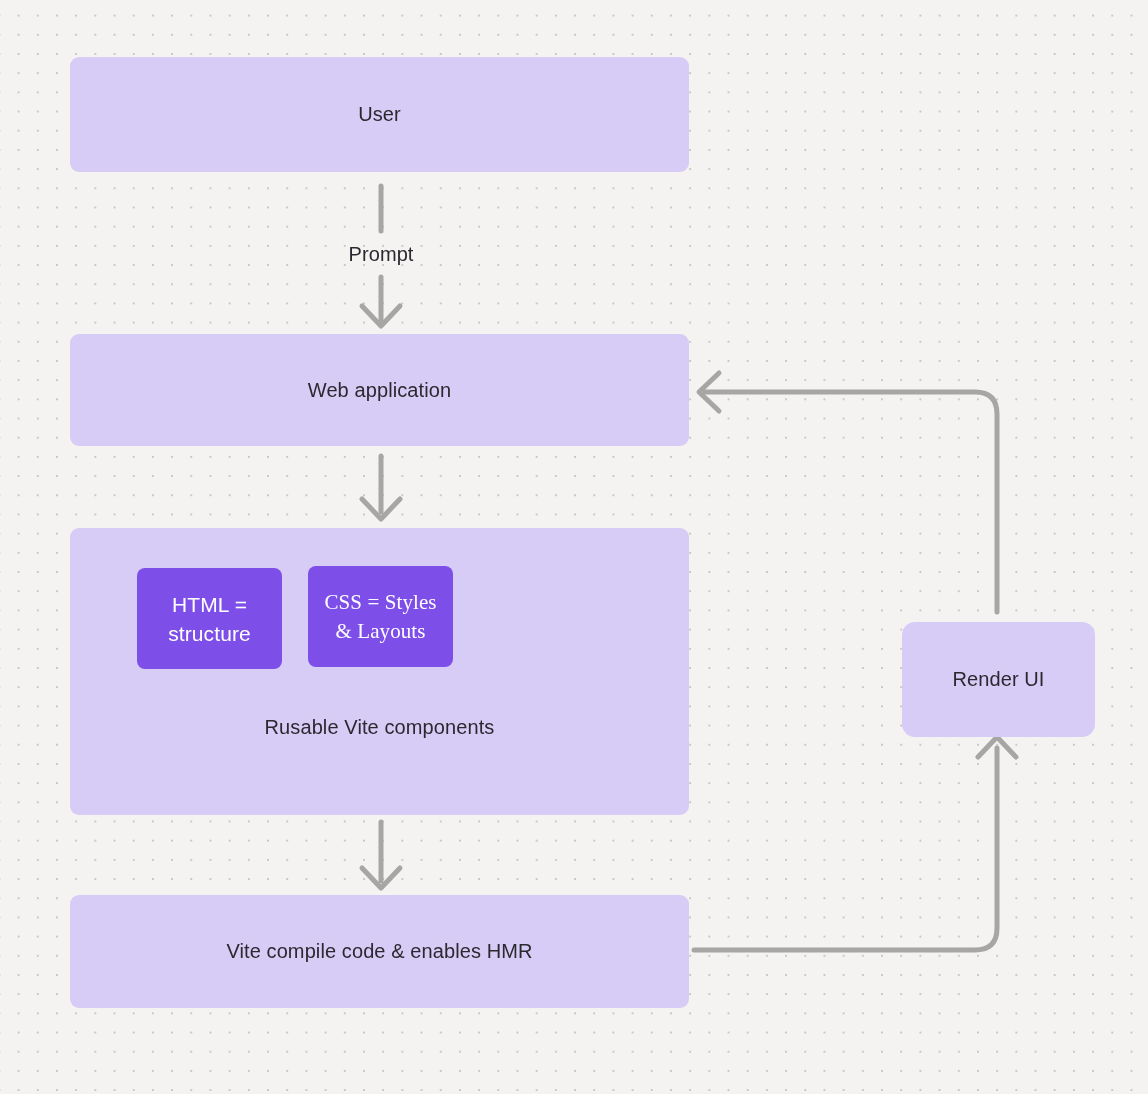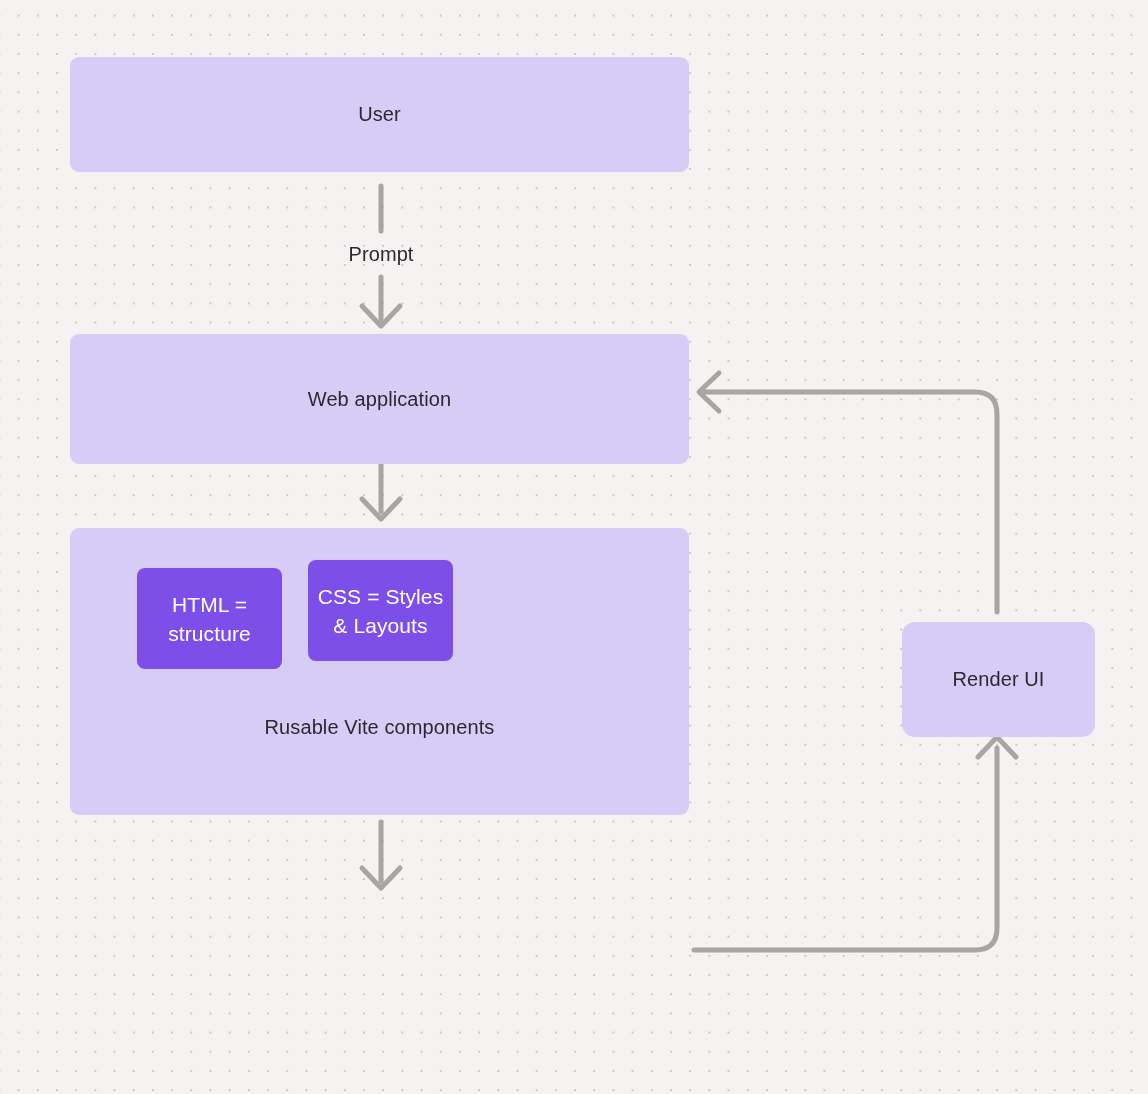--- a/index.html
+++ b/index.html
@@ -111,38 +111,41 @@
       <path d="M719 373 L699 392 L719 411" style="stroke: rgb(168, 166, 164);"></path>
     </g>
   </svg>
 
   <div class="node" style="left:70px; top:57px; width:619px; height:115px;">
     <span>User</span>
   </div>
 
   <div class="edge-label" style="left:381px; top:254px;">Prompt</div>
 
-  <div class="node" style="left:70px; top:334px; width:619px; height:130px;">
+  <div class="node" style="left:70px; top:334px; width:619px; height:112px;">
     <span>Web application</span>
   </div>
 
   <div class="node" style="left:70px; top:528px; width:619px; height:287px;">
 
     <div class="chip" style="left:67px; top:40px;">
       <span>HTML =
 structure</span>
     </div>
 
-    <div class="chip" style="left:238px; top:32px;">
+    <div class="chip" style="left:238px; top:38px;font-family:Liberation Serif, serif;">
       <span>CSS = Styles
 &amp; Layouts</span>
     </div>
 
 
     <div class="caption" style="top:188px;">Rusable Vite components</div>
   </div>
 
+  <div class="node" style="left:70px; top:895px; width:619px; height:113px;">
+    <span>Vite compile code &amp; enables HMR</span>
+  </div>
 
   <div class="node render" style="left:902px; top:613px; width:193px; height:115px;margin-top:9px;">
     <span>Render UI</span>
   </div>
 
 </div>
 
 </body></html>

